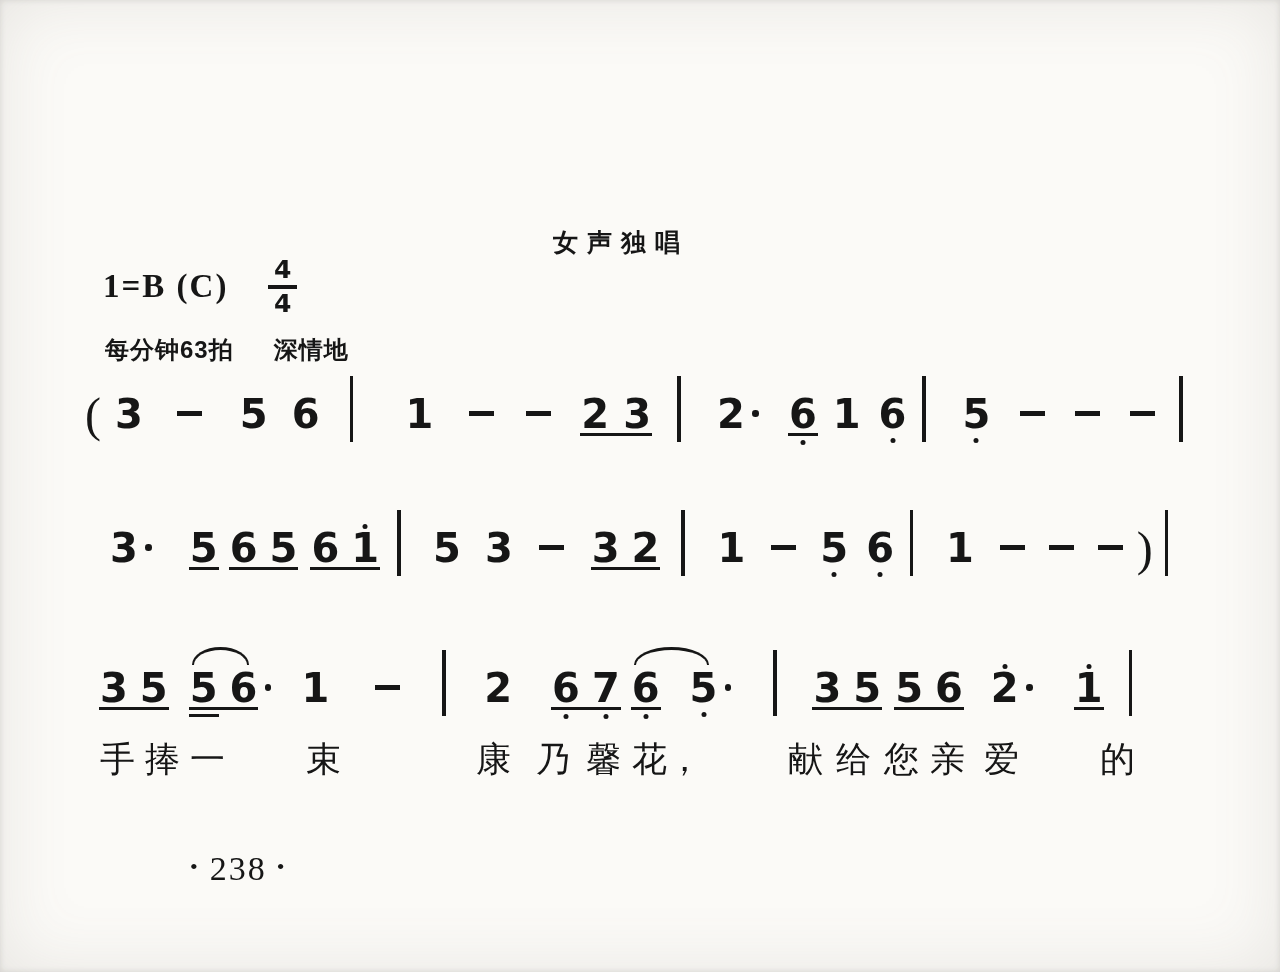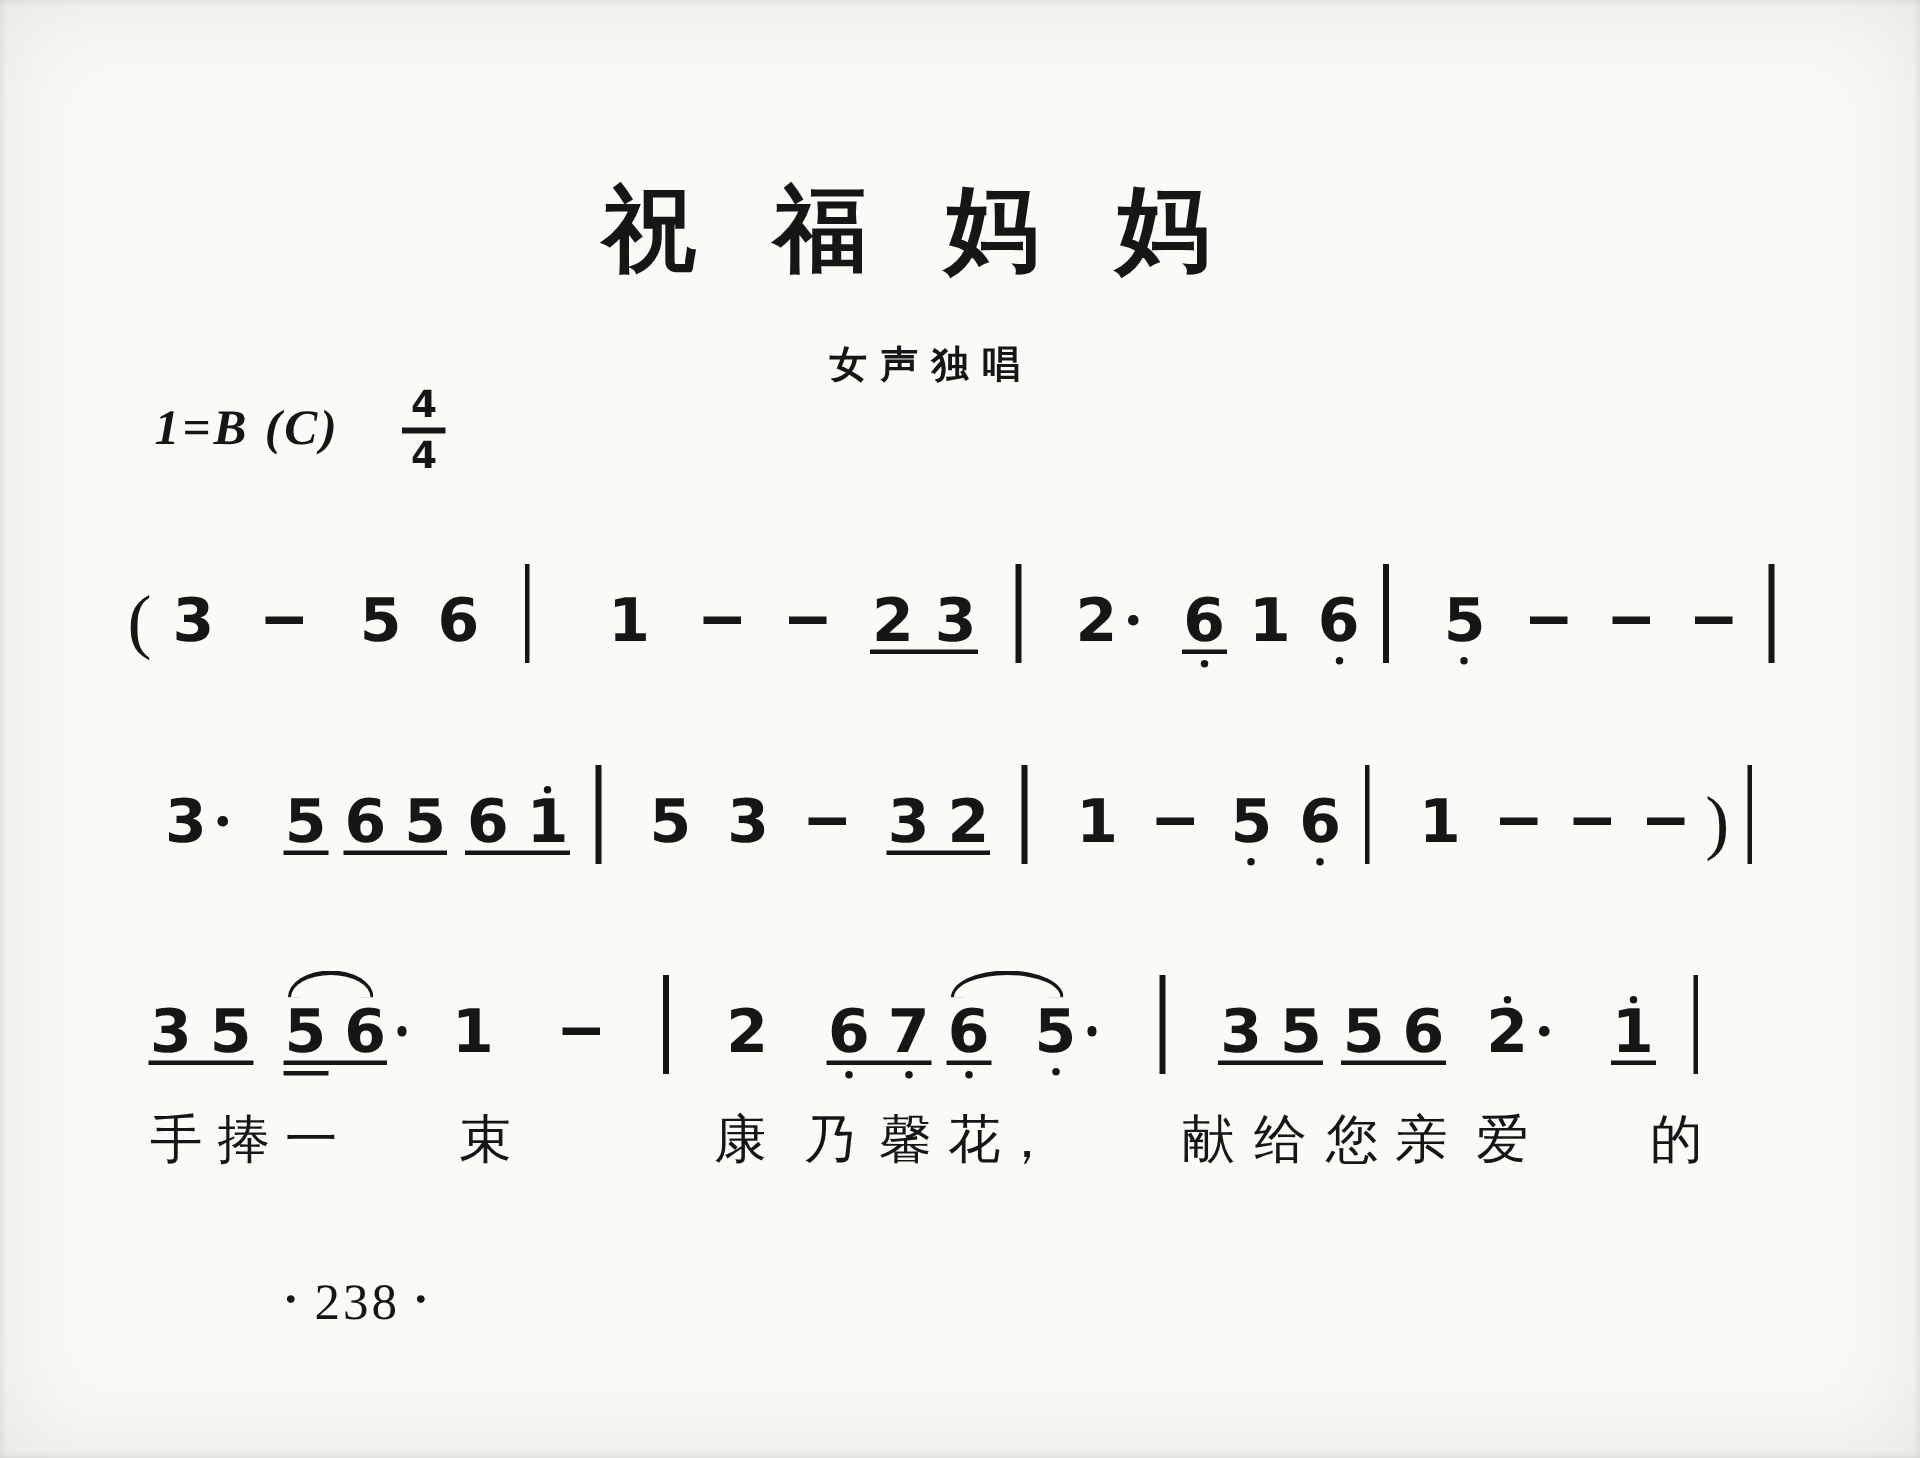--- a/index.html
+++ b/index.html
@@ -13,21 +13,21 @@
   .title{
     position:absolute;left:402px;top:120px;
     font-size:62px;font-weight:bold;letter-spacing:52px;white-space:nowrap;line-height:1.1;
   }
   .subtitle{
     position:absolute;left:553px;top:226px;
     font-size:25px;font-weight:bold;letter-spacing:9px;white-space:nowrap;
   }
   .keysig{
     position:absolute;left:103px;top:268px;
-    font-size:33px;font-weight:bold;letter-spacing:2px;white-space:nowrap;font-style:italic;
+    font-size:33px;font-weight:bold;letter-spacing:2px;white-space:nowrap;
   }
   .meter{
     position:absolute;left:268px;top:256px;text-align:center;
     font-size:25px;font-weight:bold;line-height:1.1;
     font-family:"DejaVu Sans","Liberation Sans",sans-serif;
   }
   .meter .num{display:block;border-bottom:4px solid #161616;padding:0 6px 1px;}
   .meter .den{display:block;padding-top:1px;}
   .tempo-row{
     position:absolute;left:105px;top:334px;white-space:nowrap;
@@ -78,30 +78,32 @@
   .syll{position:absolute;top:0;font-size:35px;white-space:nowrap;}
   
   .pageno{position:absolute;left:180px;top:850px;font-size:34px;letter-spacing:2px;white-space:nowrap;}
   .pageno .bullet{font-size:22px;vertical-align:6px;padding:0 10px;}
 </style>
 </head>
 <body>
 
 <div class="sheet">
 
-  <div class="title">祝福妈妈</div>
   <div class="subtitle">女声独唱</div>
 
   <div class="keysig">1=B (C)</div>
   <div class="meter">
     <span class="num">4</span>
     <span class="den">4</span>
   </div>
 
 
+  <div class="tempo-row">
+    <span>每分钟63拍</span><span class="expression">深情地</span>
+  </div>
 
   <div class="score-line line-1">
       <div class="paren">(</div>
       <div class="note" style="margin-left: 14px;">
         <span class="digit">3</span>
       </div>
       <div class="dash" style="margin-left: 34px;"></div>
       <div class="note" style="margin-left: 38px;">
         <span class="digit">5</span>
       </div>

